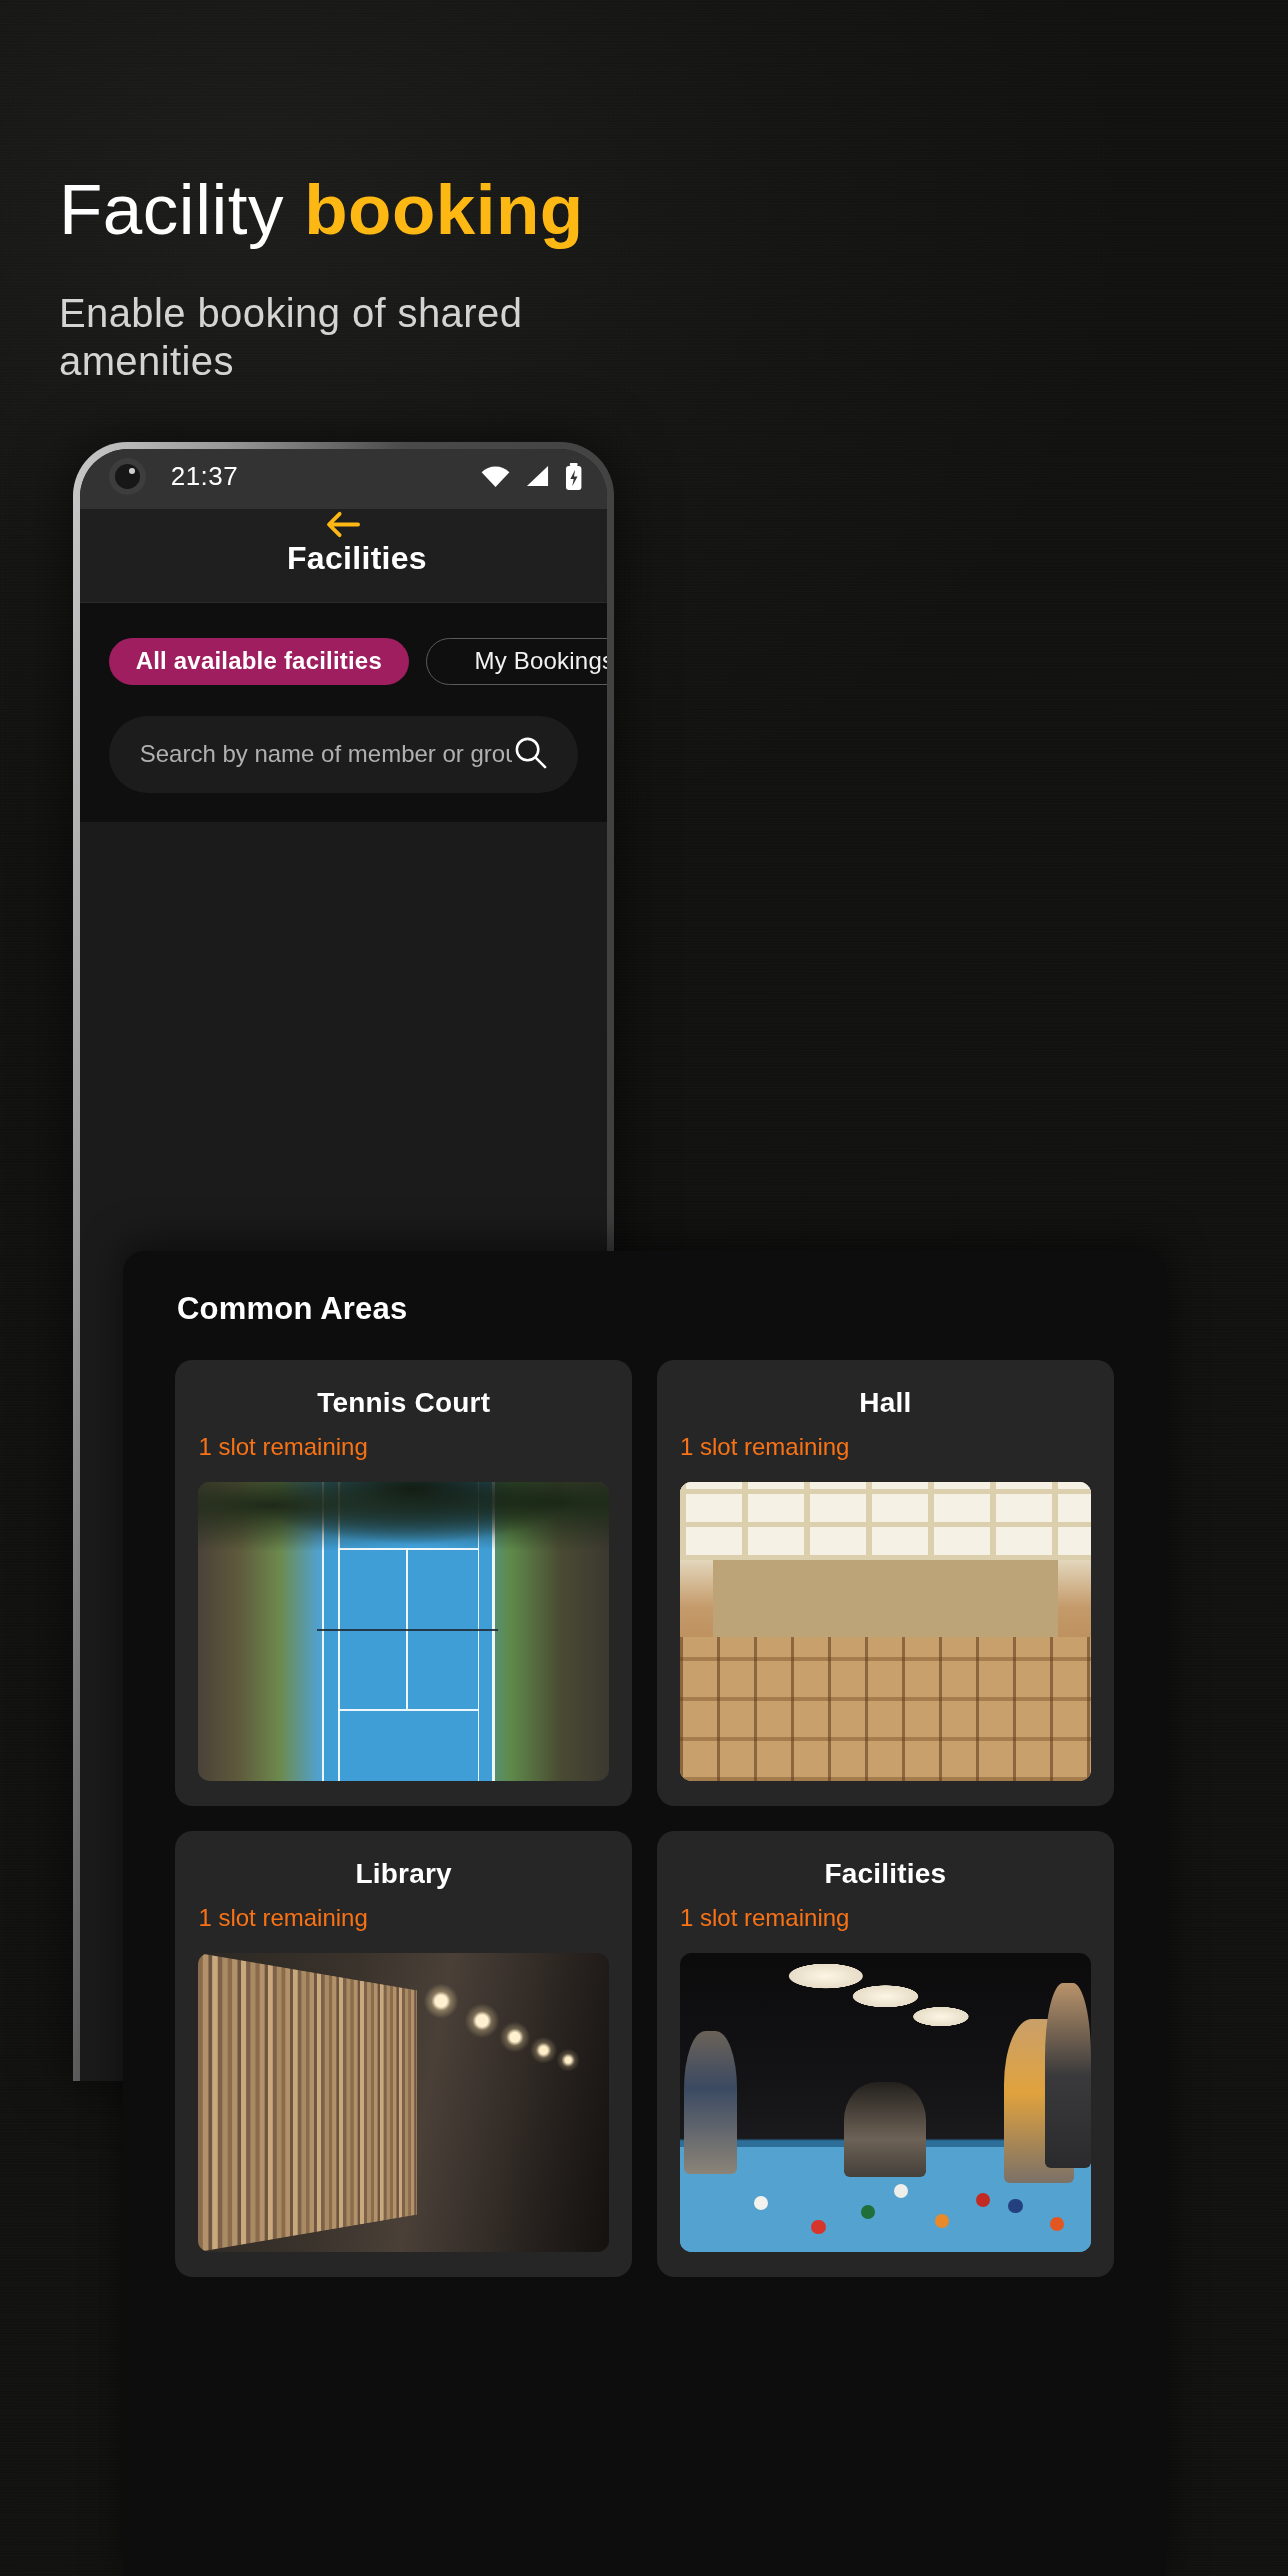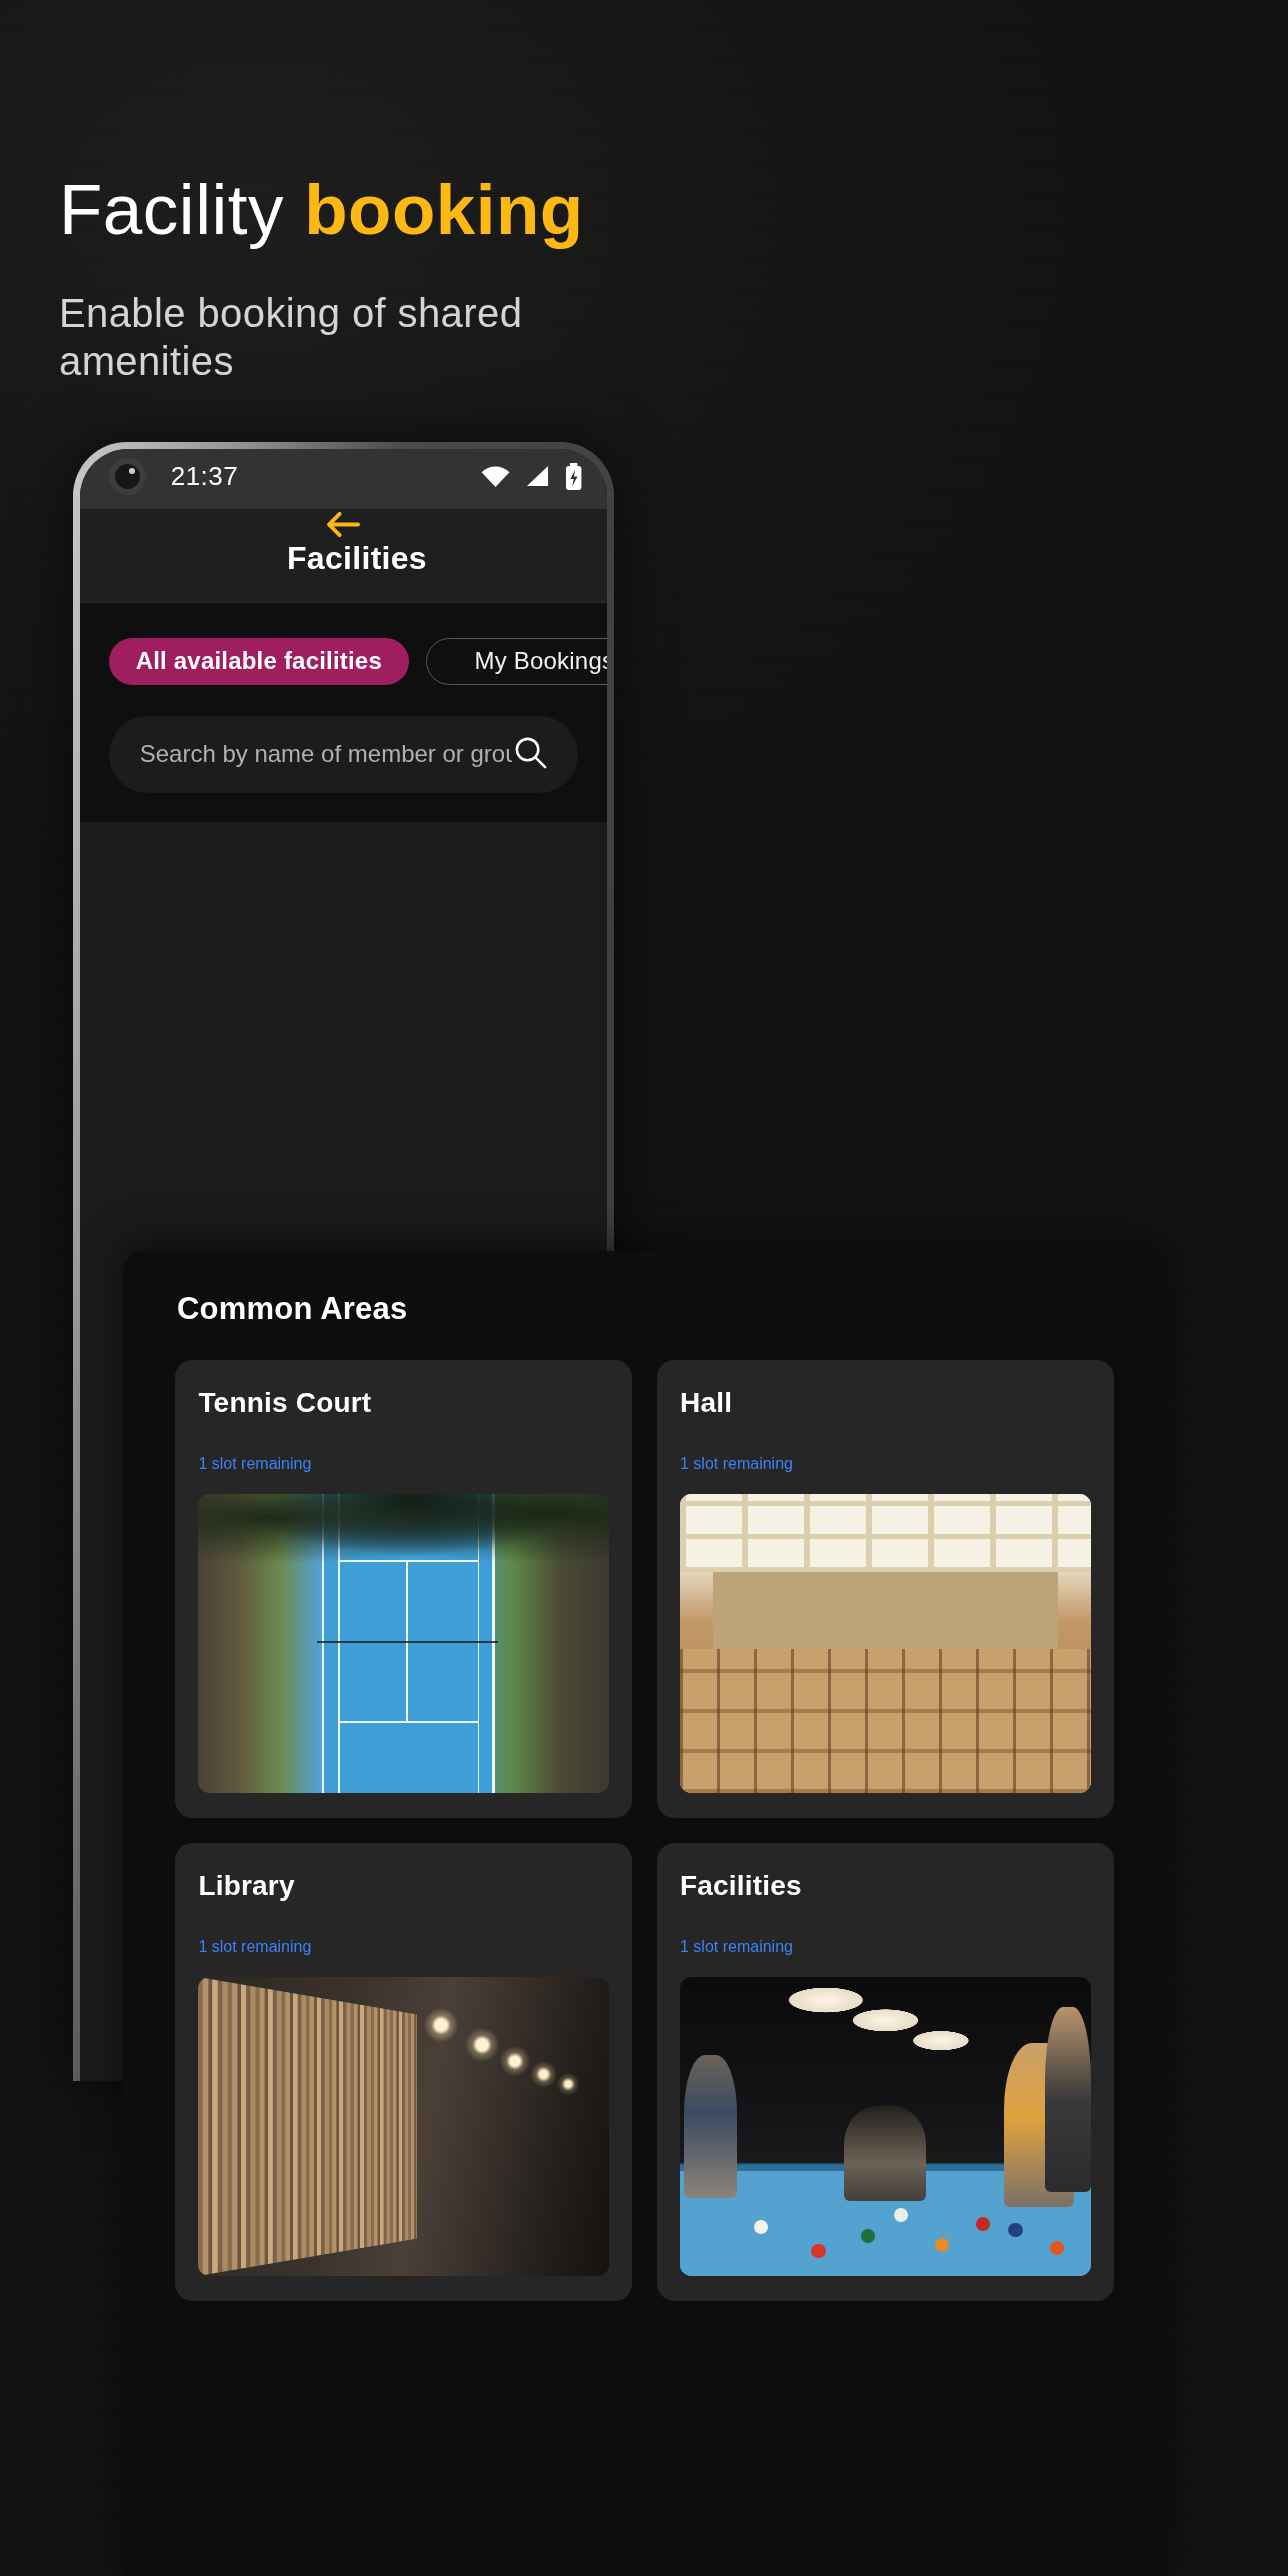--- a/index.html
+++ b/index.html
@@ -153,22 +153,22 @@
     display: grid;
     grid-template-columns: 1fr 1fr;
     gap: 25px 25px;
     padding: 0 17.4px;
   }
   .card {
     background: #262626;
     border-radius: 17.4px;
     padding: 27px 23px 25px 23px;
   }
-  .card-title { color:#fff; font-size:28px; font-weight:700; letter-spacing:0.2px; }
-  .card-sub { color:#3b82f6; font-size:16px; margin-top:36px; font-weight:400; }
+  .card-title { color:#fff; font-size:28px; font-weight:700; letter-spacing:0.2px;text-align:center; }
+  .card-sub { color:#f97316; font-size:24px; margin-top:14px; font-weight:400; }
   .card-img {
     margin-top: 21px;
     height: 299px;
     border-radius: 11.6px;
     overflow: hidden;
     position: relative;
   }
 
   
   .img-tennis { background: linear-gradient(90deg,#4a4238 0%,#5e5a3c 10%,#6d8a4e 20%,#4fa3d8 30%,#3f9ed6 50%,#3f9ed6 62%,#5f8a4a 76%,#4a4b33 88%,#3b3830 100%); }

